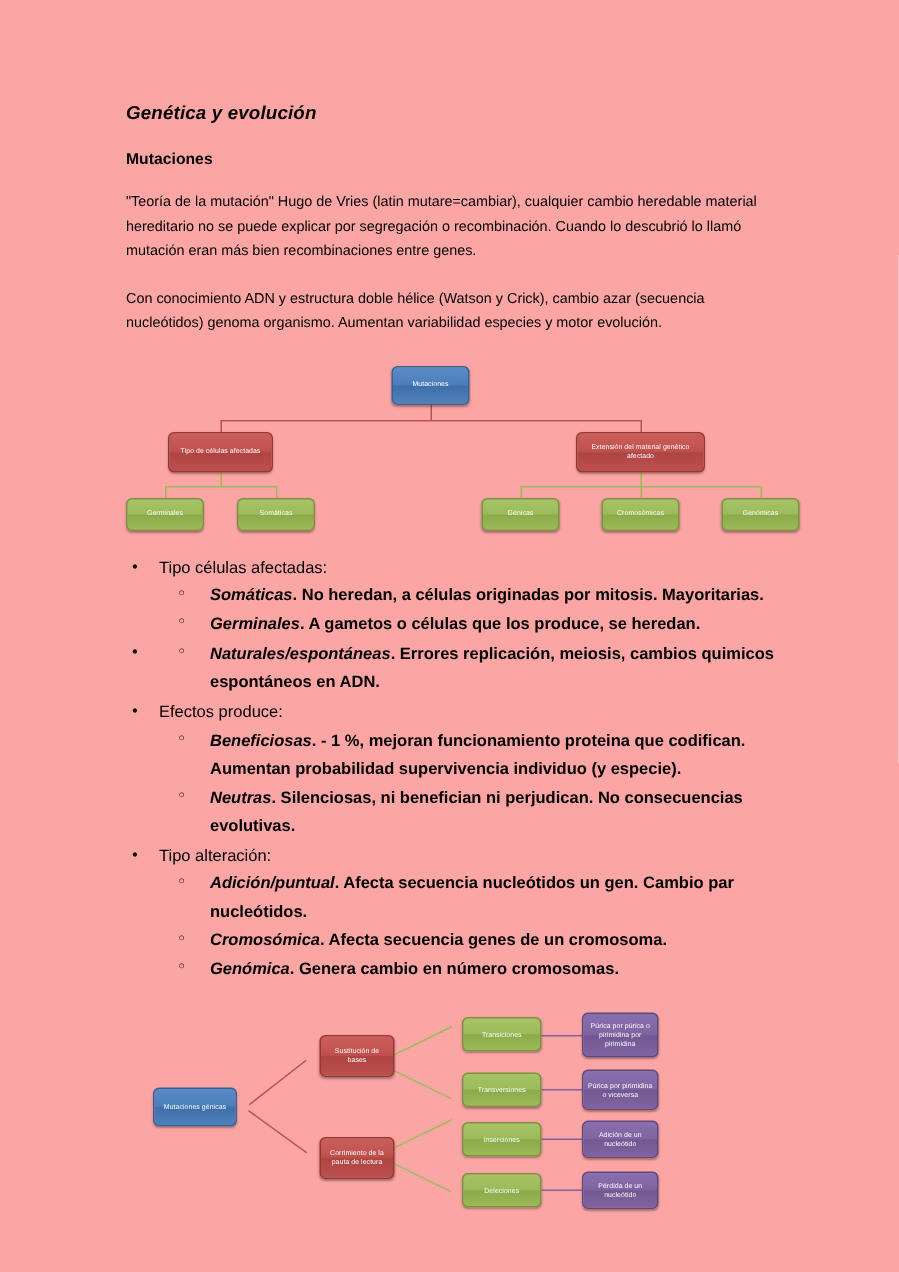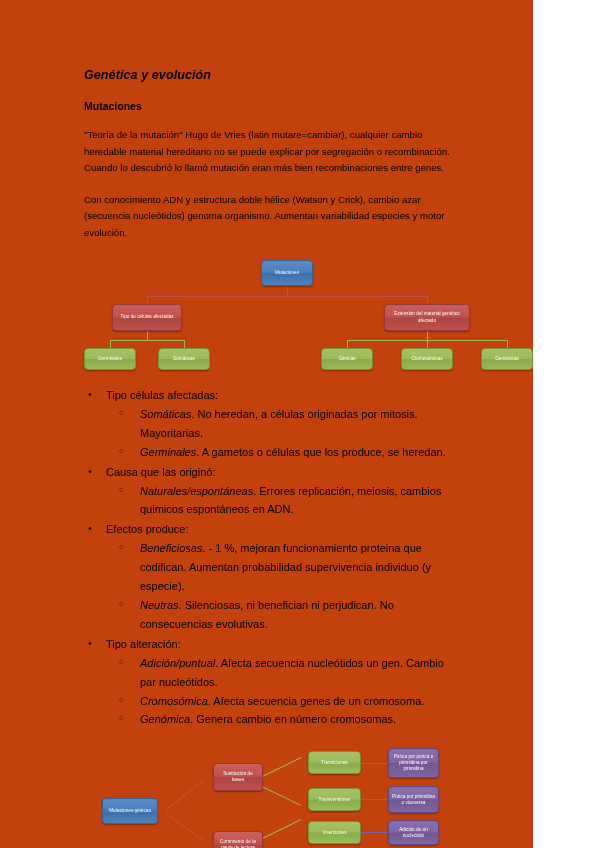--- a/index.html
+++ b/index.html
@@ -9,23 +9,23 @@
   }
   body {
     width: 599px;
     height: 848px;
     overflow: hidden;
     font-family: "Liberation Sans", sans-serif;
     color: #000000;
   }
   .page {
     position: relative;
-    width: 533px;
+    width: 599px;
     height: 848px;
-    background: #c2410c;
+    background: #fca5a5;
     box-sizing: border-box;
     padding: 68px 80px 0 84px;
   }
 
   
   .doc-title {
     font-size: 12.5px;
     font-weight: bold;
     font-style: italic;
     margin: 0 0 18px 0;
@@ -62,20 +62,21 @@
     position: absolute;
     left: 4px;
     top: -1px;
     font-size: 11px;
     line-height: 1.72;
   }
   .sublist {
     margin: 0;
     padding: 0;
     list-style: none;
+    font-weight: bold;
   }
   .lvl2 {
     position: relative;
     padding-left: 34px;
     line-height: 1.72;
   }
   .lvl2::before {
     content: "\25CB";
     position: absolute;
     left: 13px;
@@ -188,21 +189,20 @@
 
     <li class="lvl1">
       <span class="btxt">Tipo células afectadas:</span>
       <ul class="sublist">
         <li class="lvl2"><span class="it">Somáticas</span><span>. No heredan, a células originadas por mitosis. Mayoritarias.</span></li>
         <li class="lvl2"><span class="it">Germinales</span><span>. A gametos o células que los produce, se heredan.</span></li>
       </ul>
     </li>
 
     <li class="lvl1">
-      <span class="btxt">Causa que las originó:</span>
       <ul class="sublist">
         <li class="lvl2"><span class="it">Naturales/espontáneas</span><span>. Errores replicación, meiosis, cambios quimicos espontáneos en ADN.</span></li>
       </ul>
     </li>
 
     <li class="lvl1">
       <span class="btxt">Efectos produce:</span>
       <ul class="sublist">
         <li class="lvl2"><span class="it">Beneficiosas</span><span>. - 1 %, mejoran funcionamiento proteina que codifican. Aumentan probabilidad supervivencia individuo (y especie).</span></li>
         <li class="lvl2"><span class="it">Neutras</span><span>. Silenciosas, ni benefician ni perjudican. No consecuencias evolutivas.</span></li>

